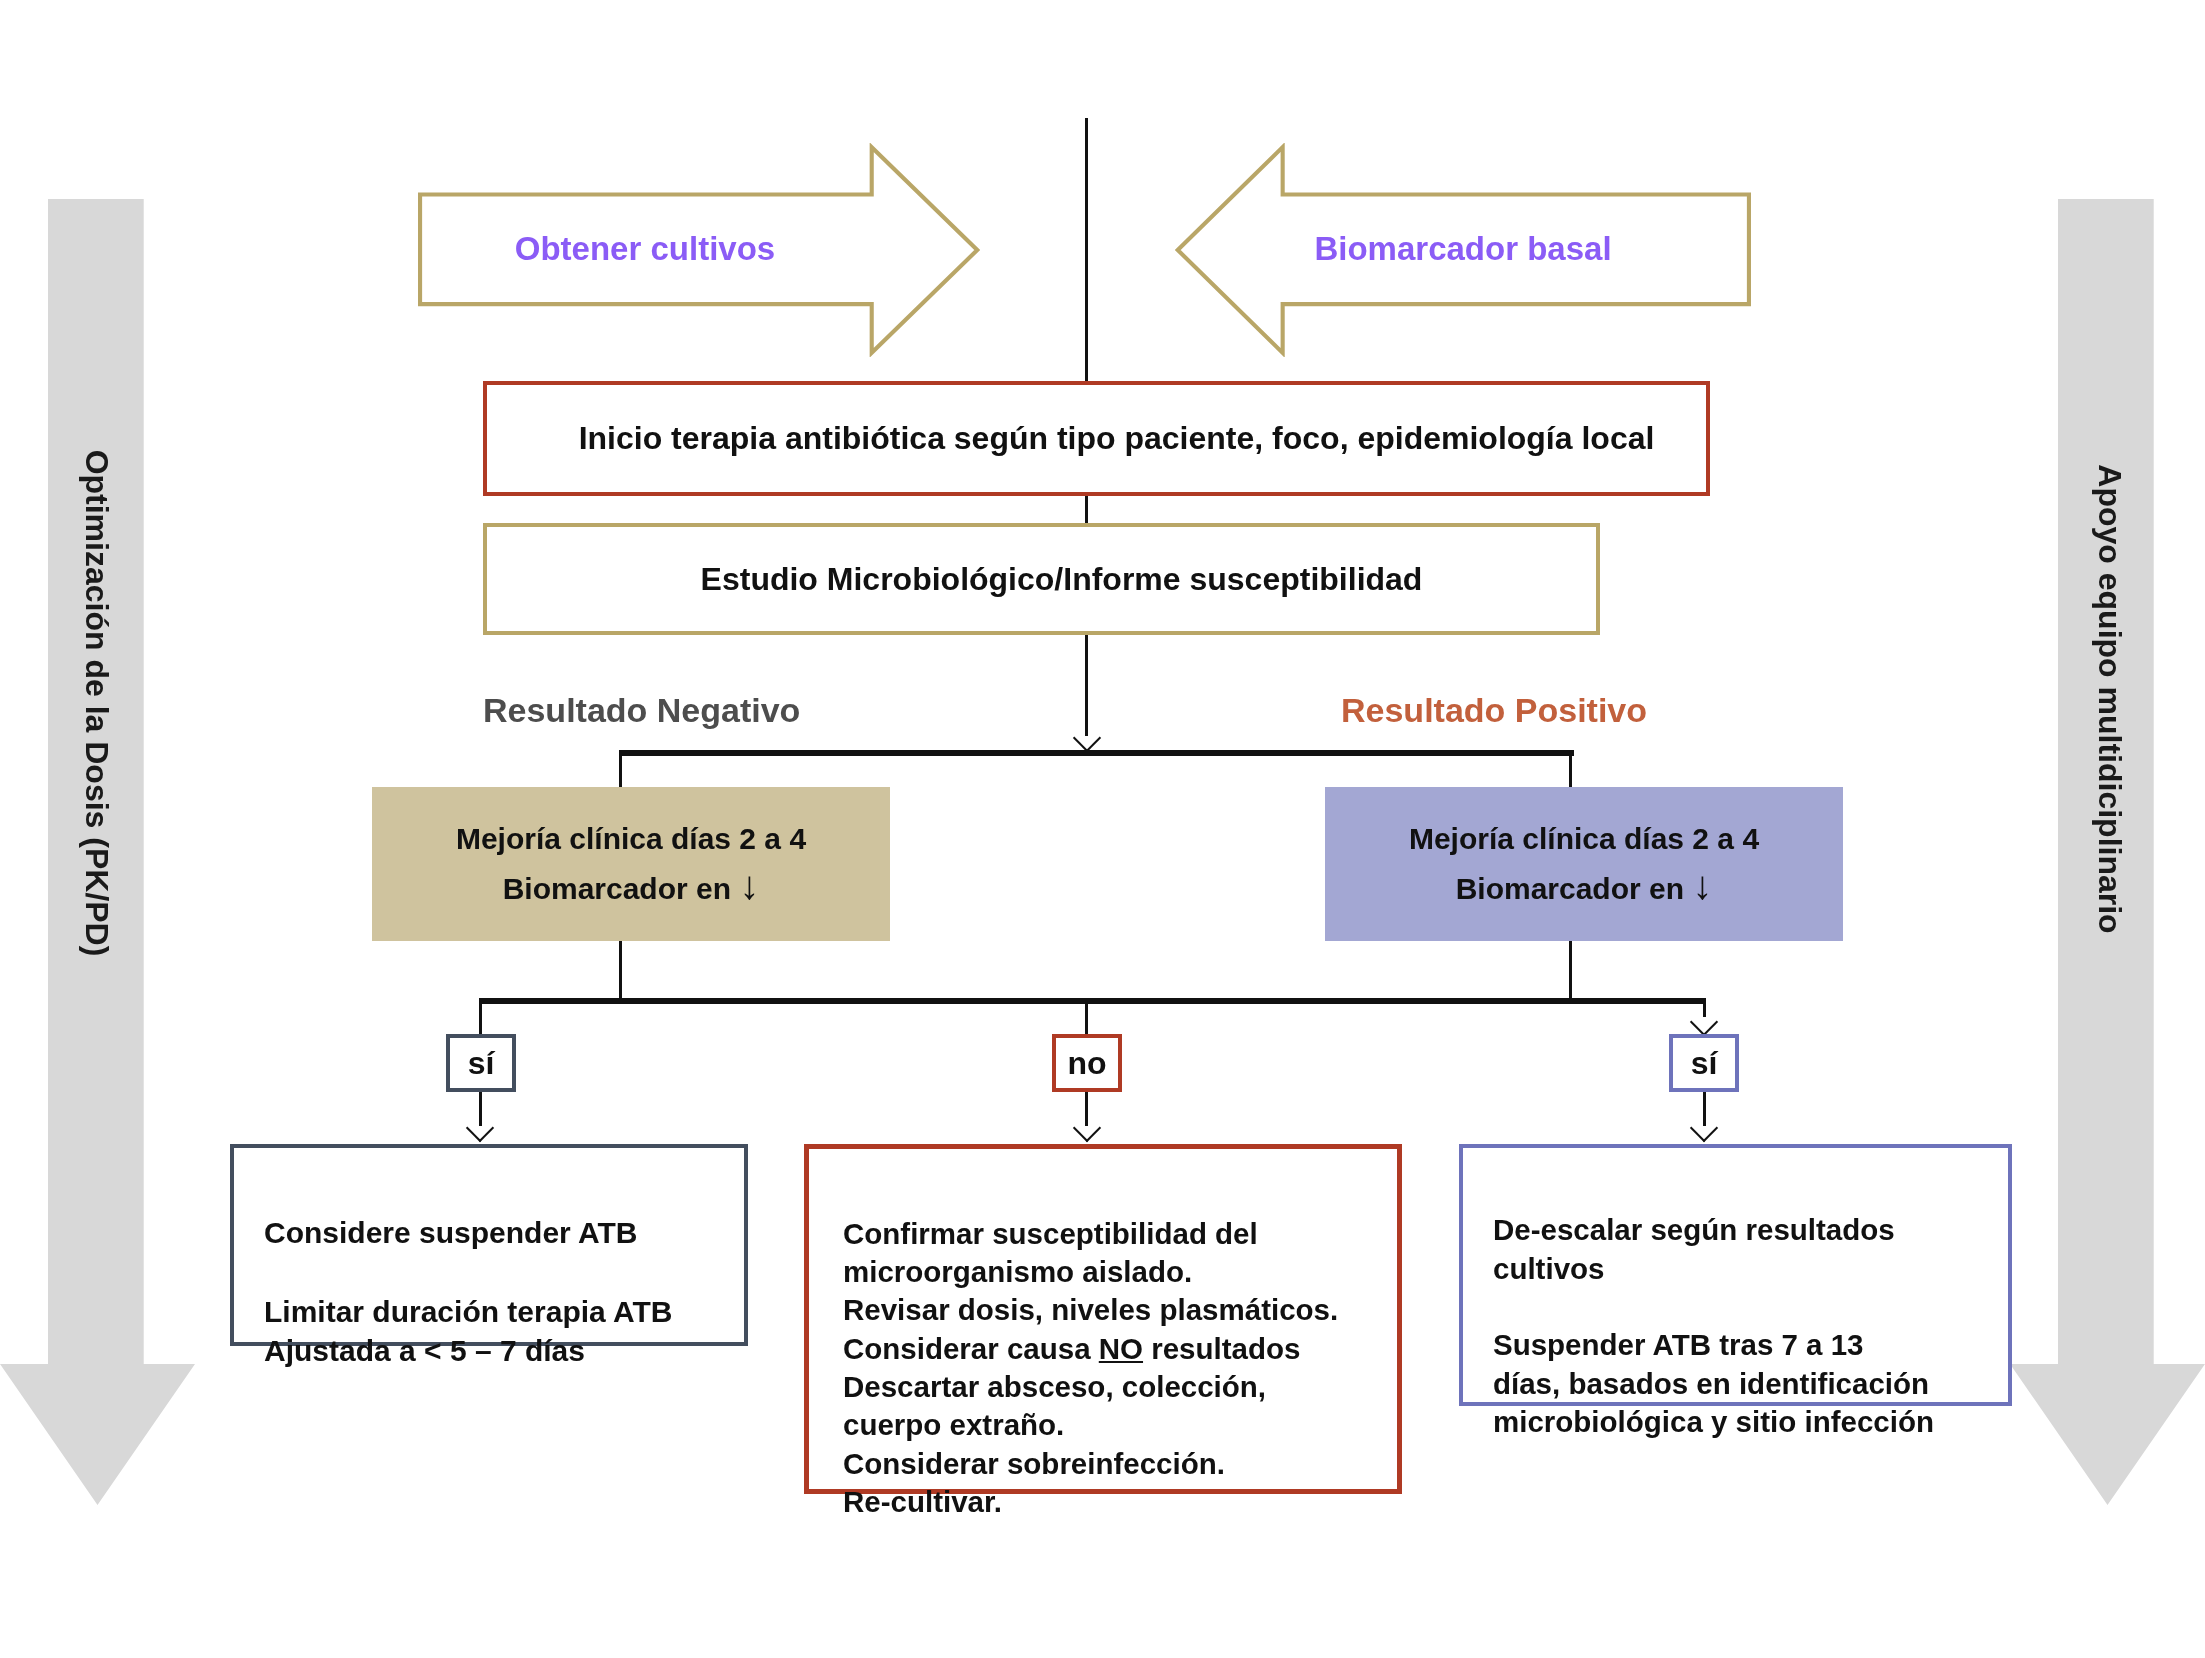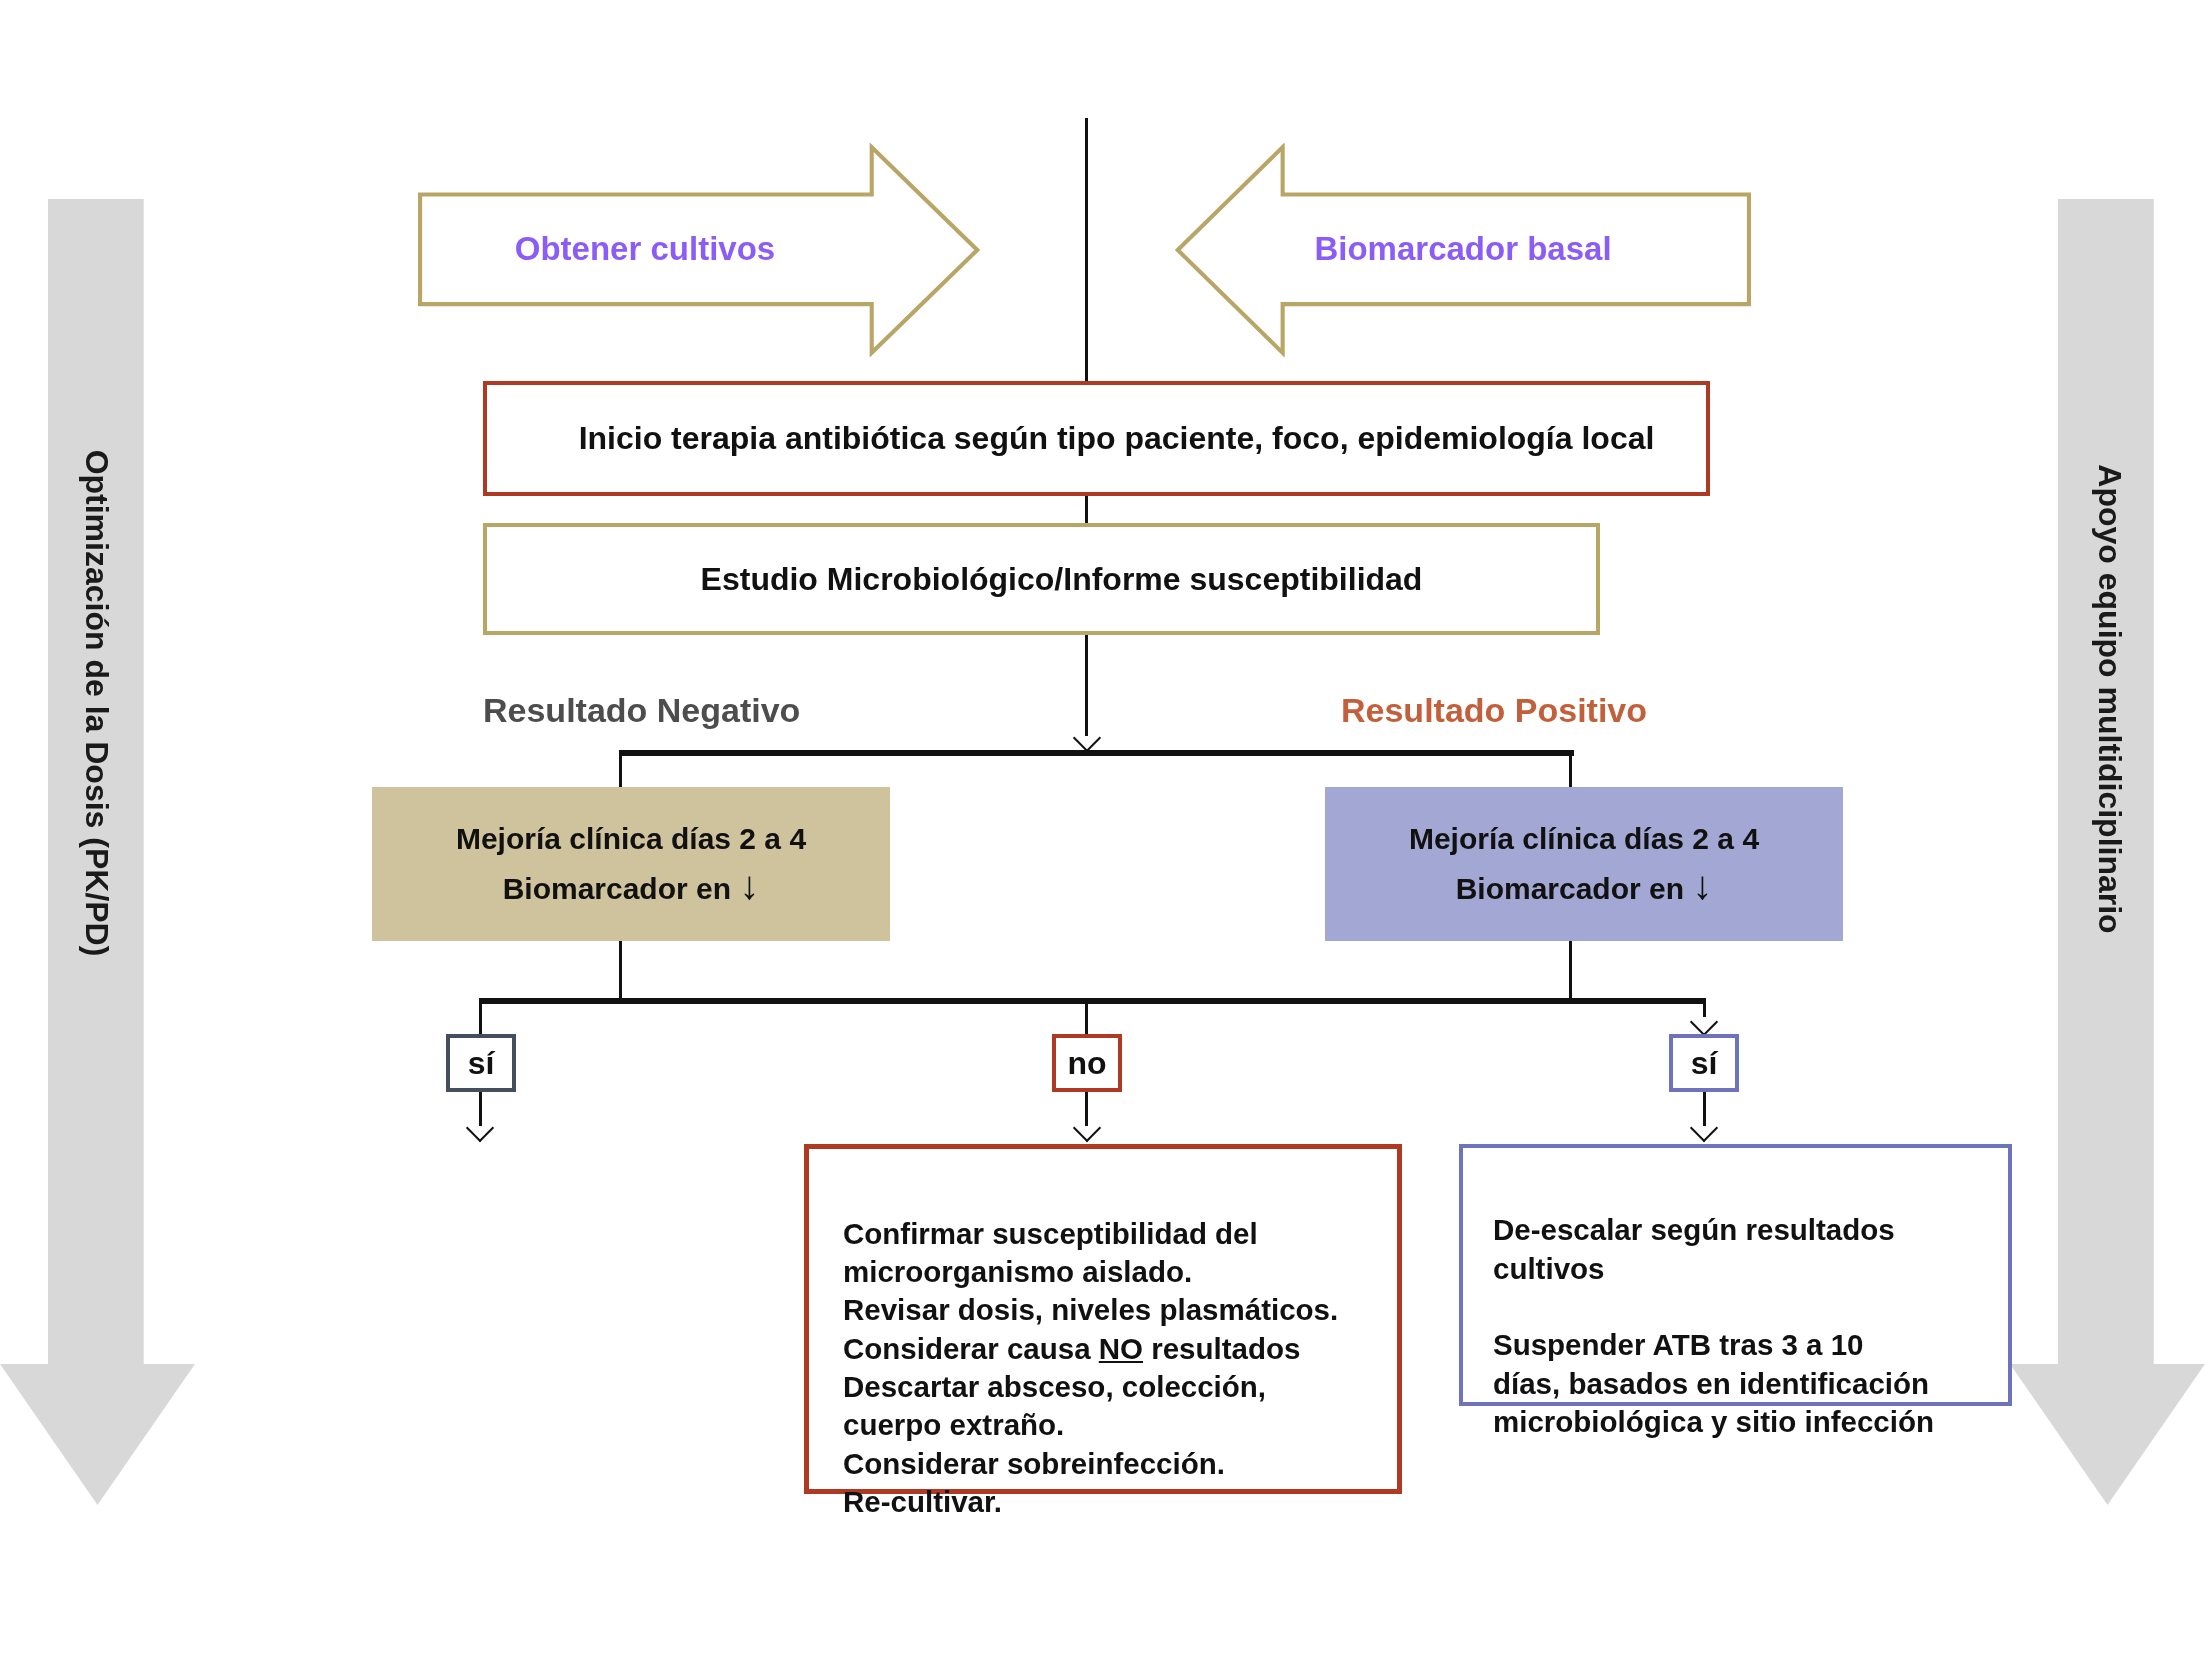--- a/index.html
+++ b/index.html
@@ -130,36 +130,42 @@
     <span>sí</span>
   </div>
 
   <div class="vline" style="left:479px;top:1092px;height:34px;"></div>
   <div class="chev" style="left:470px;top:1118px;"></div>
   <div class="vline" style="left:1085px;top:1092px;height:34px;"></div>
   <div class="chev" style="left:1077px;top:1118px;"></div>
   <div class="vline" style="left:1703px;top:1092px;height:34px;"></div>
   <div class="chev" style="left:1694px;top:1118px;"></div>
 
+  <div class="outcome outcome-left" style="border-color: rgb(67, 78, 94);">
+    <span>Considere suspender ATB
+
+Limitar duración terapia ATB
+Ajustada a &lt; 5 – 7 días</span>
+  </div>
 
   <div class="outcome outcome-center" style="border-color: rgb(175, 58, 36);">
     <span>Confirmar susceptibilidad del
 microorganismo aislado.
 Revisar dosis, niveles plasmáticos.
 Considerar causa </span><span class="uword">NO</span><span> resultados
 Descartar absceso, colección,
 cuerpo extraño.
 Considerar sobreinfección.
 Re-cultivar.</span>
   </div>
 
   <div class="outcome outcome-right" style="border-color: rgb(110, 115, 187);">
     <span>De-escalar según resultados
 cultivos
 
-Suspender ATB tras 3 a 10
+Suspender ATB tras 7 a 13
 días, basados en identificación
 microbiológica y sitio infección</span>
   </div>
 
 
 </div>
 
 
 </body></html>

